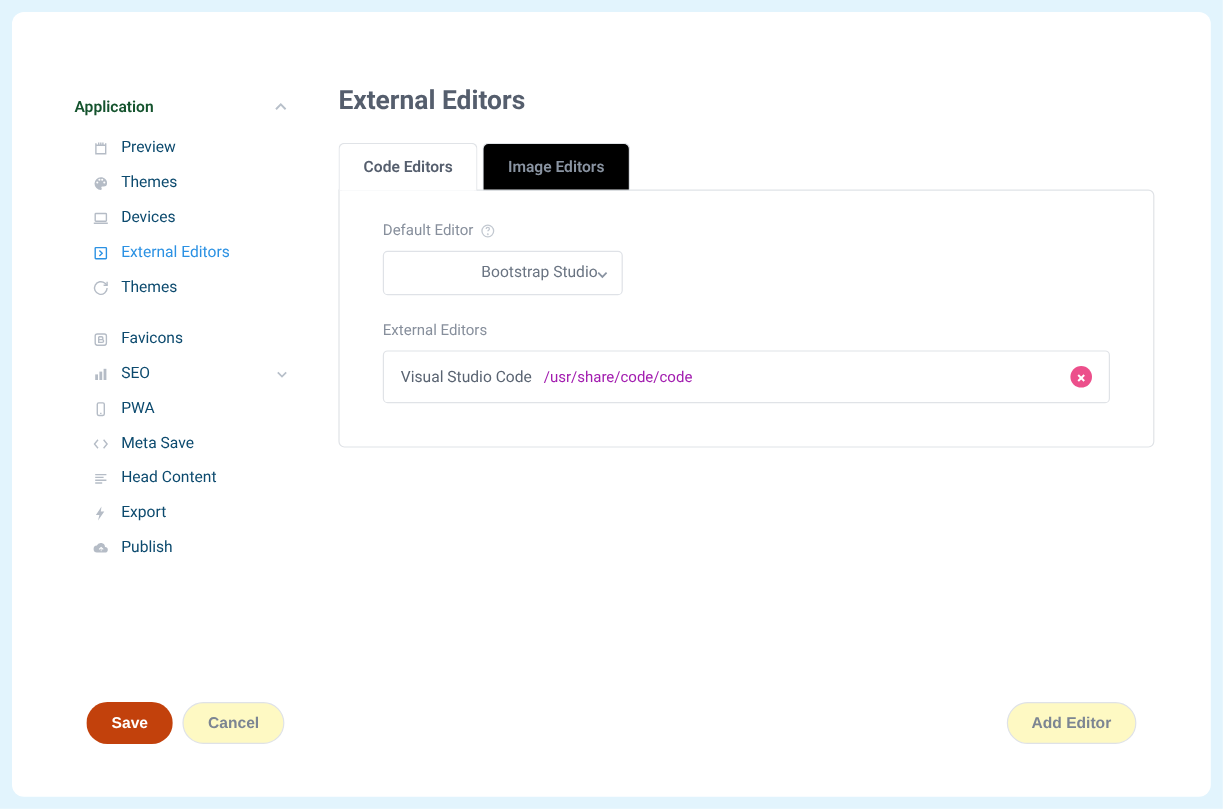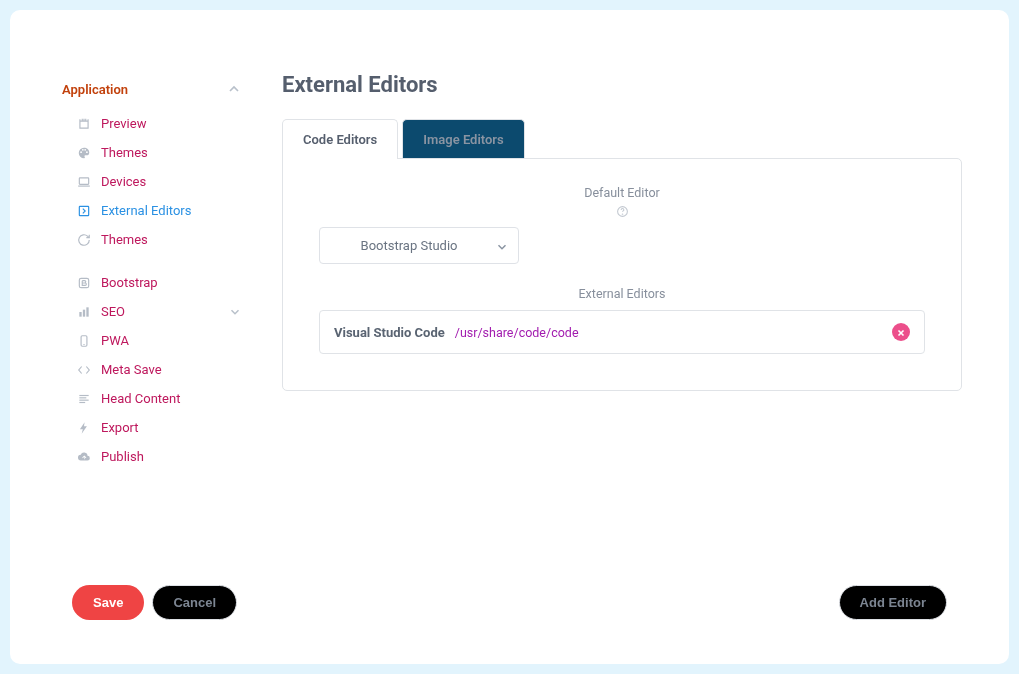--- a/index.html
+++ b/index.html
@@ -28,39 +28,39 @@
     .section-header {
       display: flex;
       align-items: center;
       justify-content: space-between;
       padding: 6px 0;
       cursor: pointer;
     }
     .section-title {
       font-size: 13px;
       font-weight: 600;
-      color: #c2410c;
+      color: #14532d;
     }
     .chevron {
       width: 16px;
       height: 16px;
       color: #b8c0ca;
     }
     .section-items {
       margin-top: 6px;
       margin-bottom: 14px;
     }
     .sidebar-item {
       display: flex;
       align-items: center;
       gap: 10px;
       padding: 7px 0 7px 15px;
       cursor: pointer;
       font-size: 13px;
-      color: #be185d;
+      color: #0c4a6e;
     }
     .sidebar-item.active {
       color: #2b91e3;
     }
     .sidebar-item.active .item-icon { color: #2b91e3; }
     .item-icon {
       width: 14px;
       height: 14px;
       color: #b5bcc6;
       flex-shrink: 0;
@@ -85,21 +85,21 @@
       margin-bottom: 22px;
     }
     .tabs {
       display: flex;
     }
     .tab {
       padding: 12px 20px;
       font-size: 13px;
       font-weight: 600;
       color: #8a94a2;
-      background: #0c4a6e;
+      background: #000000;
       border: 1px solid #e0e3e7;
       border-bottom: none;
       border-top-left-radius: 5px;
       border-top-right-radius: 5px;
       margin-right: 4px;
       cursor: pointer;
     }
     .tab.active {
       color: #555e6d;
       background: #ffffff;
@@ -116,44 +116,43 @@
       position: relative;
       z-index: 1;
     }
     .field-label {
       font-size: 12.5px;
       color: #878f9c;
       margin-bottom: 9px;
       display: flex;
       align-items: center;
       gap: 5px;
-      flex-direction: column;
     }
     .help-icon {
       width: 13px;
       height: 13px;
       color: #c3c9d1;
     }
     .select-wrap {
       position: relative;
       width: 200px;
       margin-bottom: 22px;
     }
     .select {
       width: 100%;
       border: 1px solid #dfe2e7;
       border-radius: 4px;
-      padding: 10px 32px 10px 12px;
+      padding: 10px 20px 10px 12px;
       font-size: 13px;
       color: #6a7482;
       background: #ffffff;
       cursor: pointer;
       display: flex;
       align-items: center;
-      justify-content: center;
+      justify-content: flex-end;
     }
     .select-chevron {
       position: absolute;
       right: 10px;
       top: 50%;
       transform: translateY(-50%);
       width: 14px;
       height: 14px;
       color: #8a94a2;
       pointer-events: none;
@@ -161,21 +160,21 @@
     .editor-row {
       border: 1px solid #e0e3e7;
       border-radius: 4px;
       padding: 12px 14px;
       display: flex;
       align-items: center;
       gap: 10px;
     }
     .editor-name {
       font-size: 13px;
-      font-weight: 700;
+      font-weight: 400;
       color: #5a6472;
     }
     .editor-path {
       font-size: 12.5px;
       color: #a21caf;
       flex: 1;
     }
     .remove-btn {
       width: 18px;
       height: 18px;
@@ -200,26 +199,26 @@
     }
     .btn {
       border-radius: 18px;
       padding: 9px 20px;
       font-size: 13px;
       font-weight: 600;
       cursor: pointer;
       border: 1px solid transparent;
     }
     .btn-primary {
-      background: #ef4444;
+      background: #c2410c;
       color: #ffffff;
       margin-right: 8px;
     }
     .btn-secondary {
-      background: #000000;
+      background: #fef9c3;
       color: #7c8592;
       border-color: #dfe2e7;
     }
     .footer-right {
       margin-left: auto;
     }
   </style>
 </head>
 <body>
 
@@ -290,21 +289,21 @@
 
     <div class="section-items">
 
       <div class="sidebar-item">
         <span class="item-icon">
           <svg viewBox="0 0 24 24" fill="none" stroke="currentColor" stroke-width="2">
               <rect x="4" y="4" width="16" height="16" rx="3"></rect>
               <path d="M9 8h4a2 2 0 010 4H9m0 0h5a2 2 0 010 4H9V8z"></path>
             </svg>
         </span>
-        <span>Bootstrap</span>
+        <span>Favicons</span>
       </div>
 
       <div class="sidebar-item">
         <span class="item-icon">
           <svg viewBox="0 0 24 24" fill="currentColor">
               <rect x="4" y="12" width="4" height="8"></rect>
               <rect x="10" y="8" width="4" height="12"></rect>
               <rect x="16" y="4" width="4" height="16"></rect>
             </svg>
         </span>

